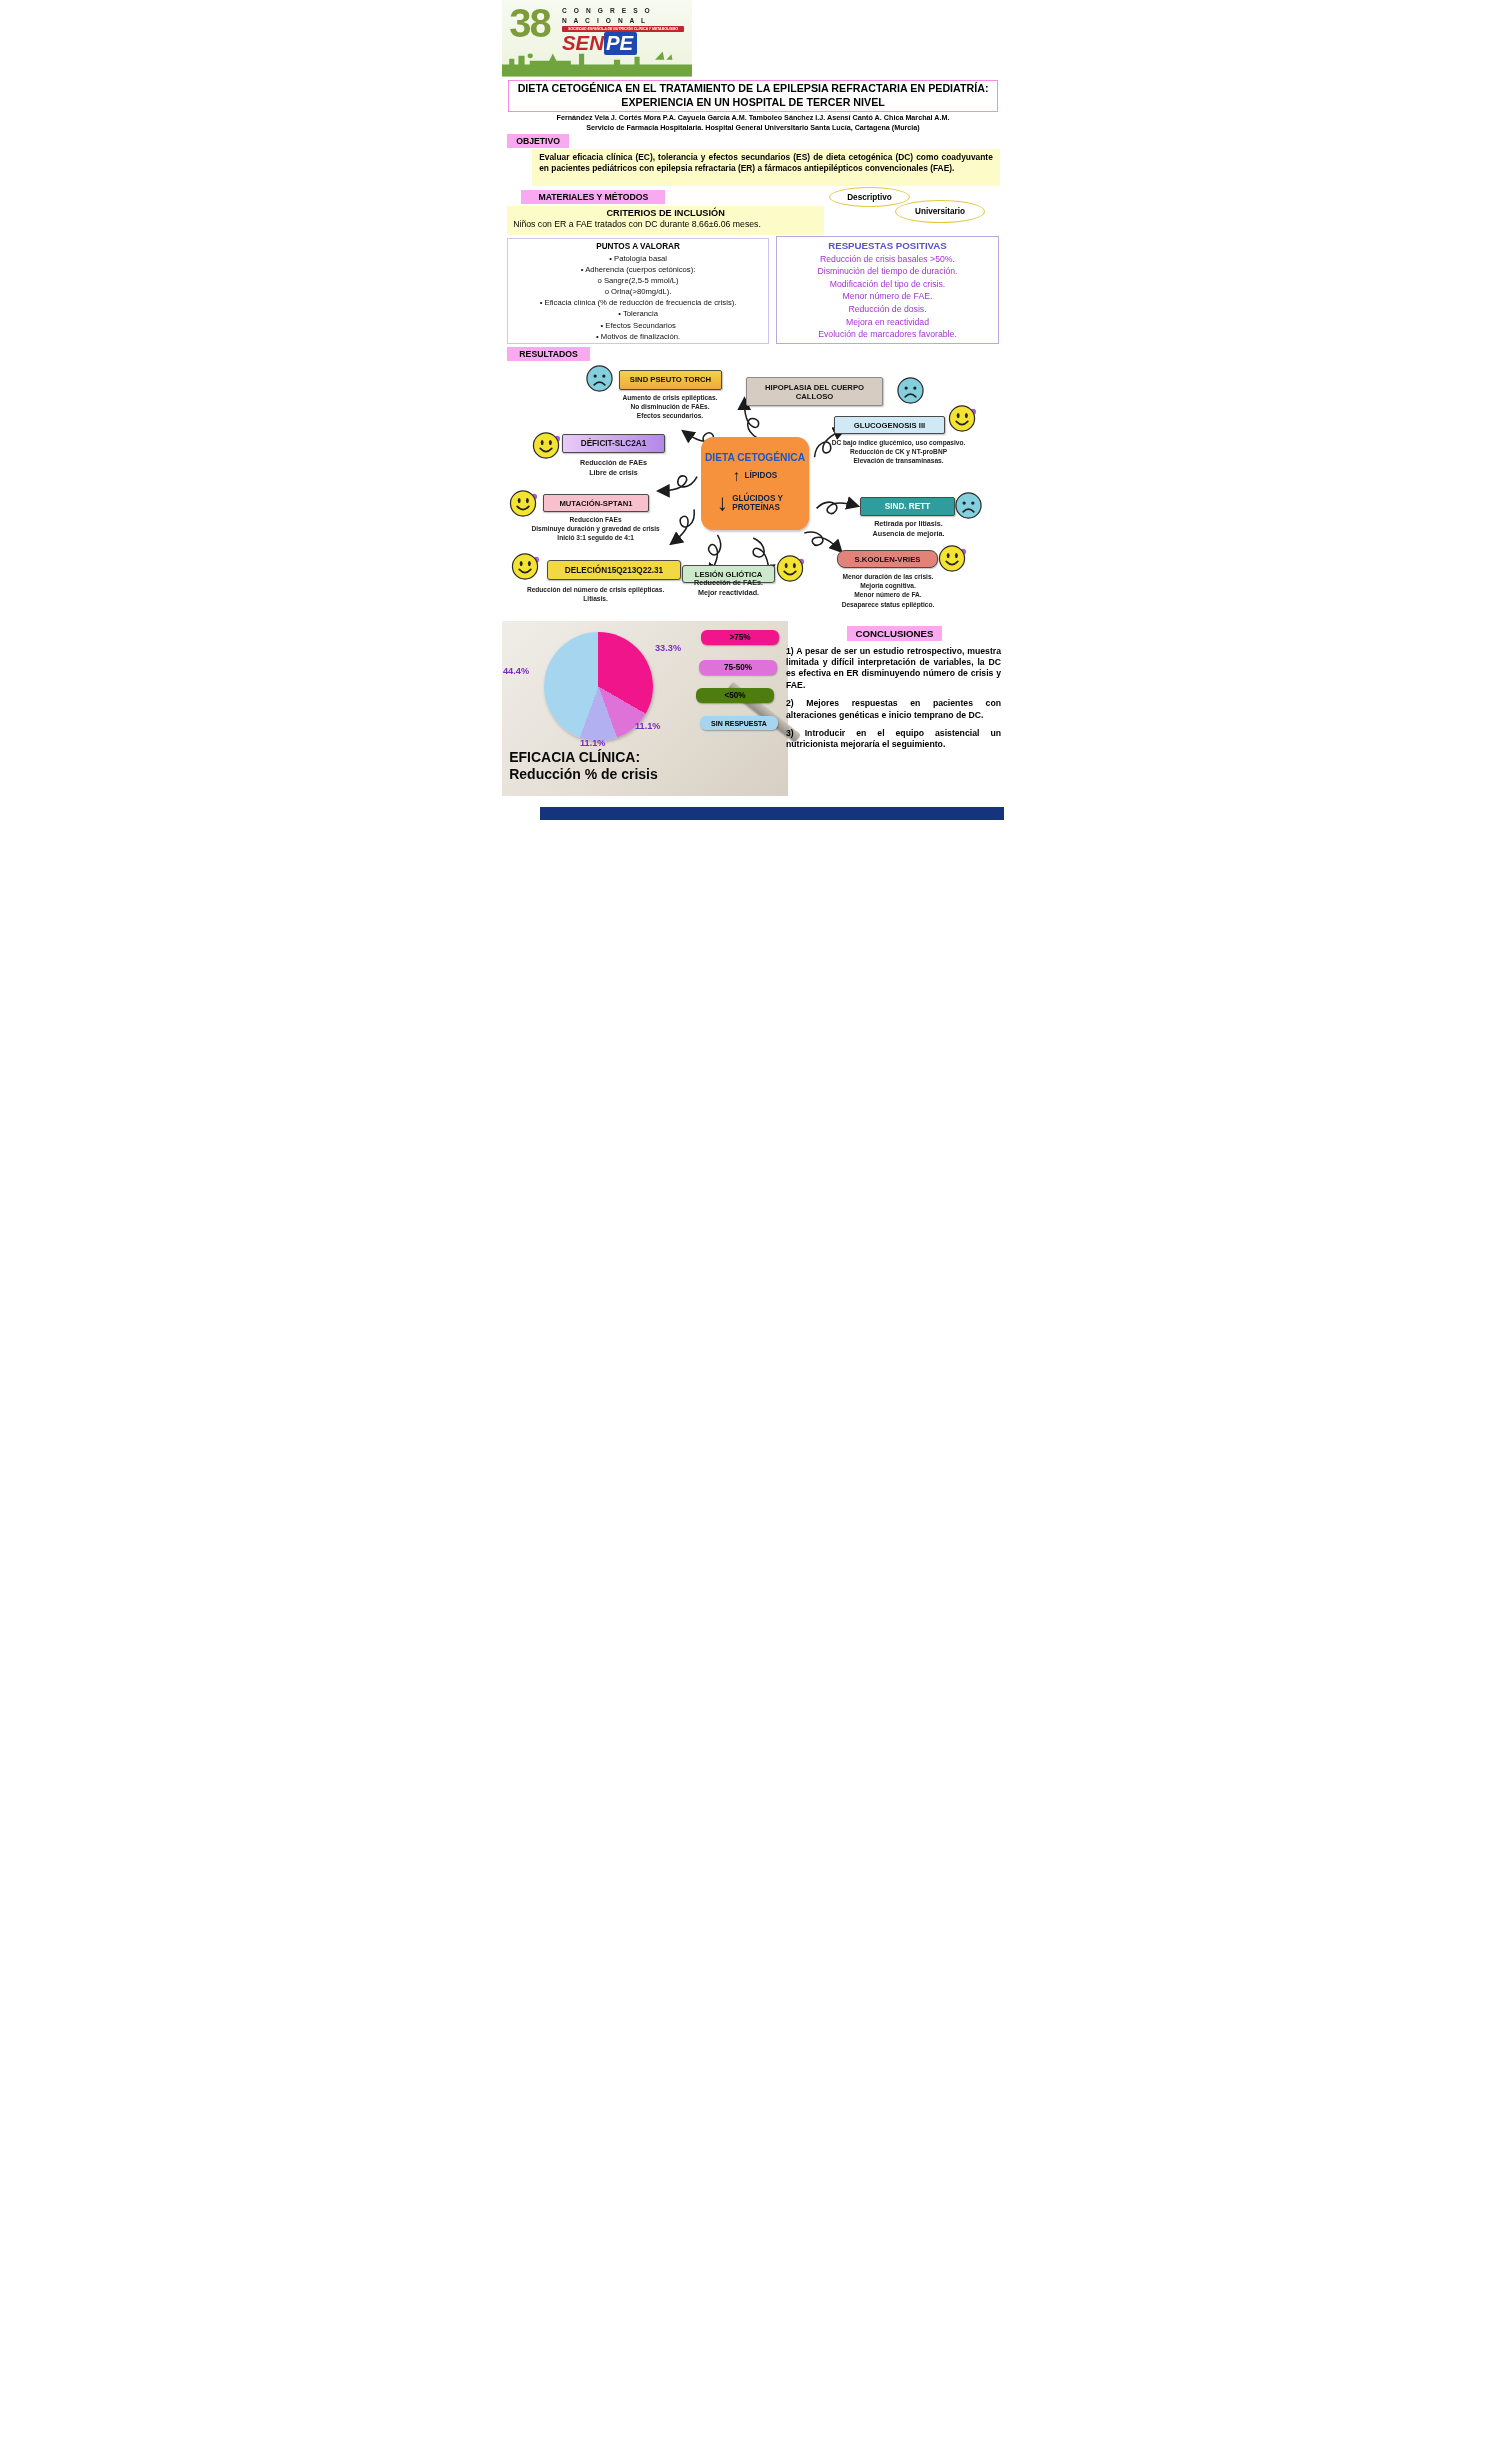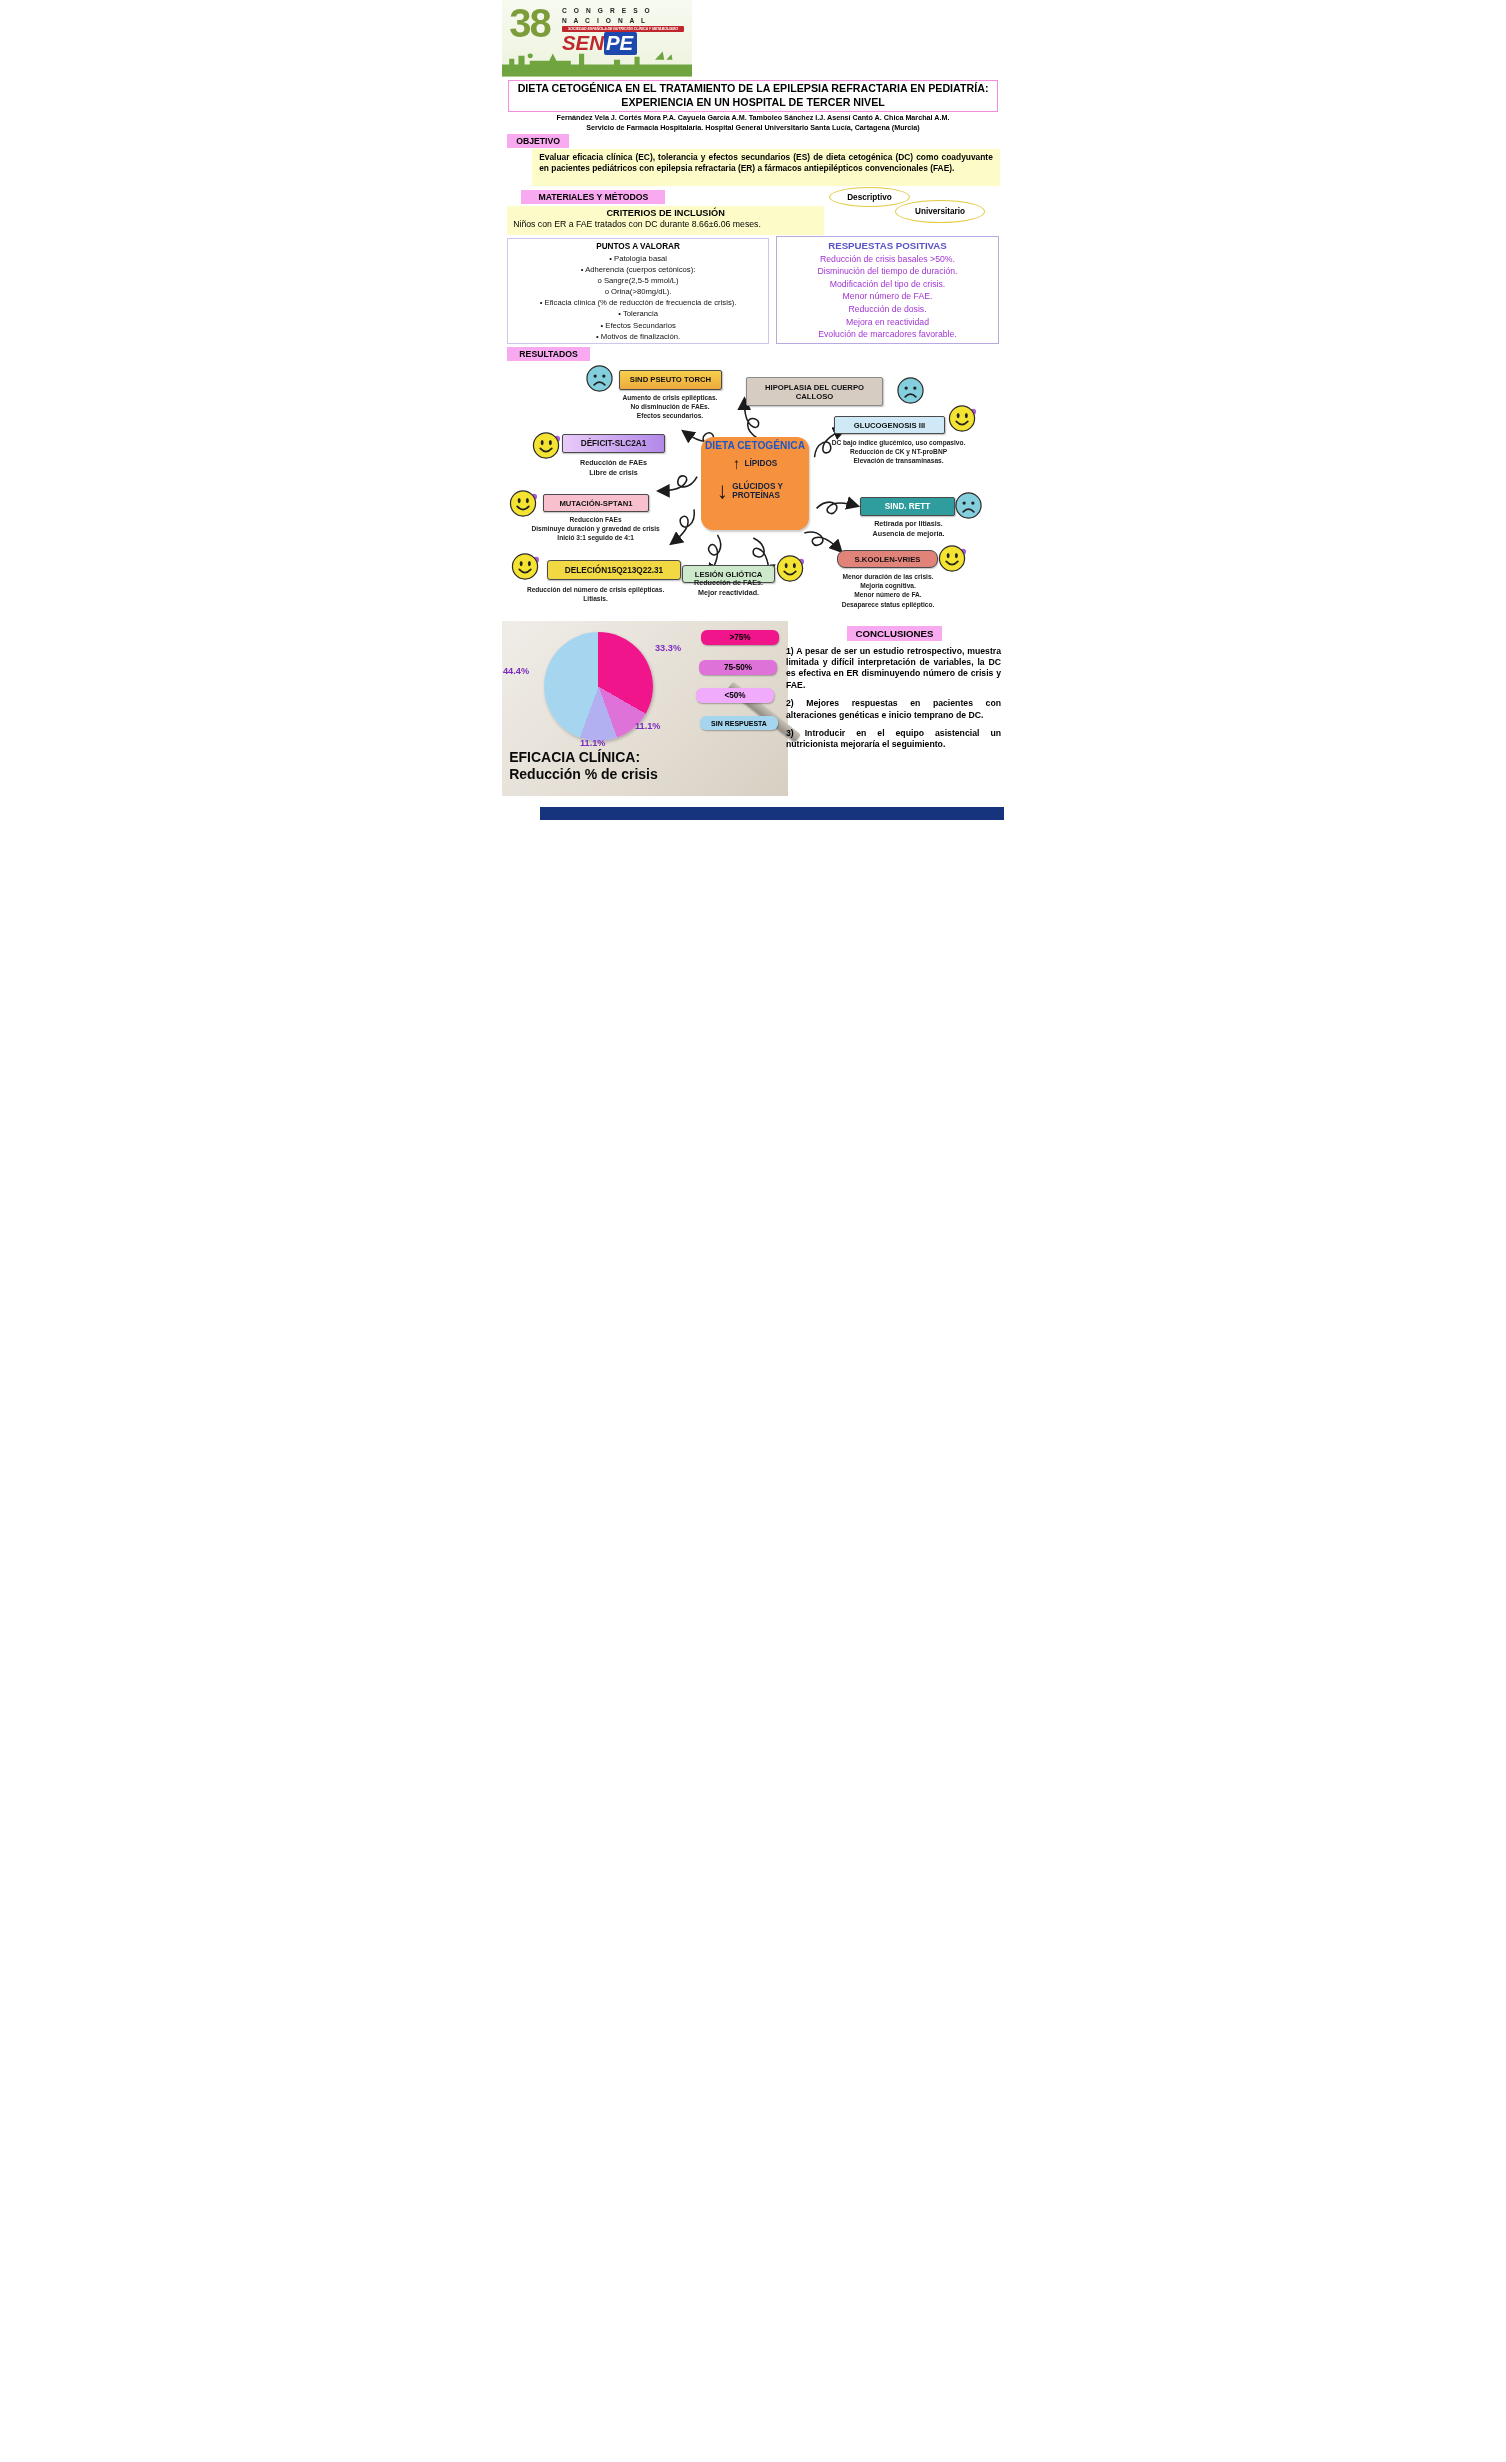--- a/index.html
+++ b/index.html
@@ -71,21 +71,21 @@
   .box-sptan1 { left:41px; top:134px; width:106px; height:18.4px; font-size:7.7px; background:#f8c0cc; }
   .lines-sptan1 { left:4.1px; top:155px; width:179px; }
   .box-rett { left:358px; top:137px; width:95px; height:19.4px; font-size:8.2px; background:#2f9d9d; color:#fff; }
   .lines-rett { left:352px; top:159px; width:109px; font-size:7.2px; }
   .box-delecion { left:45px; top:200px; width:134px; height:20.4px; font-size:8.2px; background:#f2d943; border-radius:3.1px; }
   .lines-delecion { left:4.1px; top:225px; width:179px; }
   .box-gliotica { left:180px; top:197px; width:93px; height:18.4px; font-size:7.7px; background:#cde9cb; border-radius:3.1px;margin-top:8px; }
   .lines-gliotica { left:178px; top:218px; width:97px; font-size:7.2px; }
   .box-koolen { left:335px; top:190px; width:101px; height:18.4px; font-size:7.7px; background:#e2837a; border-radius:8px; }
   .lines-koolen { left:323px; top:212px; width:126px; }
-  .center-blob { position:absolute; left:199px; top:77px; width:108px; height:93px; background:#f6923e; border-radius:12.3px; box-shadow:1px 1.5px 2px rgba(0,0,0,.2); text-align:center; padding-top:3px; }
+  .center-blob { position:absolute; left:199px; top:77px; width:108px; height:93px; background:#f6923e; border-radius:12.3px; box-shadow:1px 1.5px 2px rgba(0,0,0,.2); text-align:center; padding-top:15px; }
   .center-title { font-size:10.2px; font-weight:bold; color:#1d56c8; line-height:1.2; }
   .center-row { display:flex; align-items:center; justify-content:center; gap:4.1px; margin-top:4.1px; }
   .big-arrow { font-size:15.3px; font-weight:bold; color:#111; line-height:1; }
   .center-word { font-size:8.2px; font-weight:bold; color:#14203c; line-height:1.15; text-align:left; }
   .face { position:absolute; width:29px; height:29px; }
 
   
   .bottom { position:absolute; left:0; top:621px; width:502px; height:187px; }
   .photo-bg { position:absolute; left:0; top:0; width:286px; height:175px; background:linear-gradient(135deg,#f0ede8 0%,#e4ded4 55%,#d7cfc2 100%); }
   .pencil { position:absolute; left:219px; top:86px; width:86px; height:10.2px; background:linear-gradient(180deg,#c8c2b8,#8f8a82); border-radius:2.6px; transform:rotate(38deg); box-shadow:0.5px 1px 1.5px rgba(0,0,0,.3); }
@@ -314,21 +314,21 @@
 
     <div class="chart-title1">EFICACIA CLÍNICA:</div>
     <div class="chart-title2">Reducción % de crisis</div>
 
     <div class="legend-item legend-0" style="background: rgb(240, 21, 139);">
         <span>&gt;75%</span>
       </div>
     <div class="legend-item legend-1" style="background: rgb(223, 114, 216);">
         <span>75-50%</span>
       </div>
-    <div class="legend-item legend-2" style="background: #f0abfc;">
+    <div class="legend-item legend-2" style="background: #4d7c0f;">
         <span>&lt;50%</span>
       </div>
     <div class="legend-item legend-3" style="background: rgb(166, 214, 239);">
         <span>SIN RESPUESTA</span>
       </div>
 
     <div class="abs pink-label conclusiones-label">CONCLUSIONES</div>
     <div class="conclusiones-text">
       <p class="conclusion-item">1) A pesar de ser un estudio retrospectivo, muestra limitada y difícil interpretación de variables, la DC es efectiva en ER disminuyendo número de crisis y FAE.</p>
       <p class="conclusion-item">2) Mejores respuestas en pacientes con alteraciones genéticas e inicio temprano de DC.</p>

